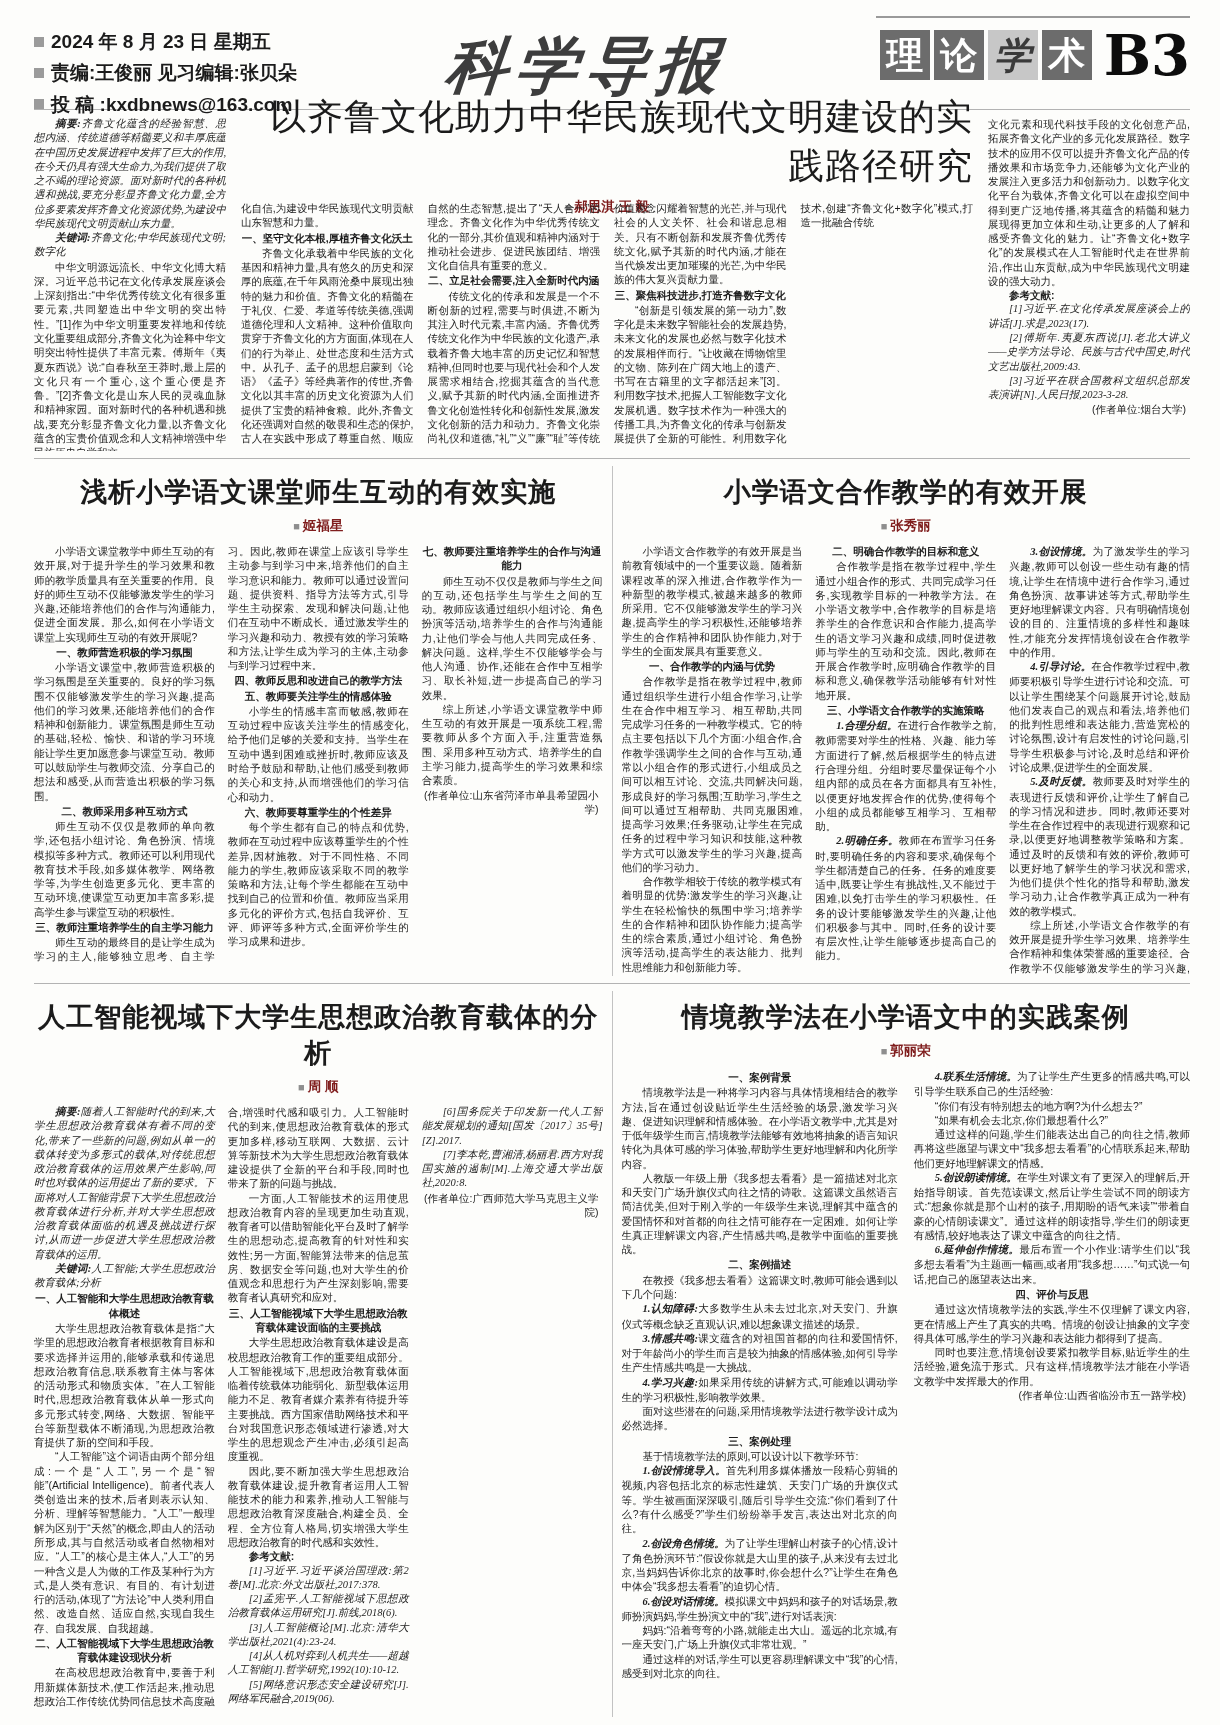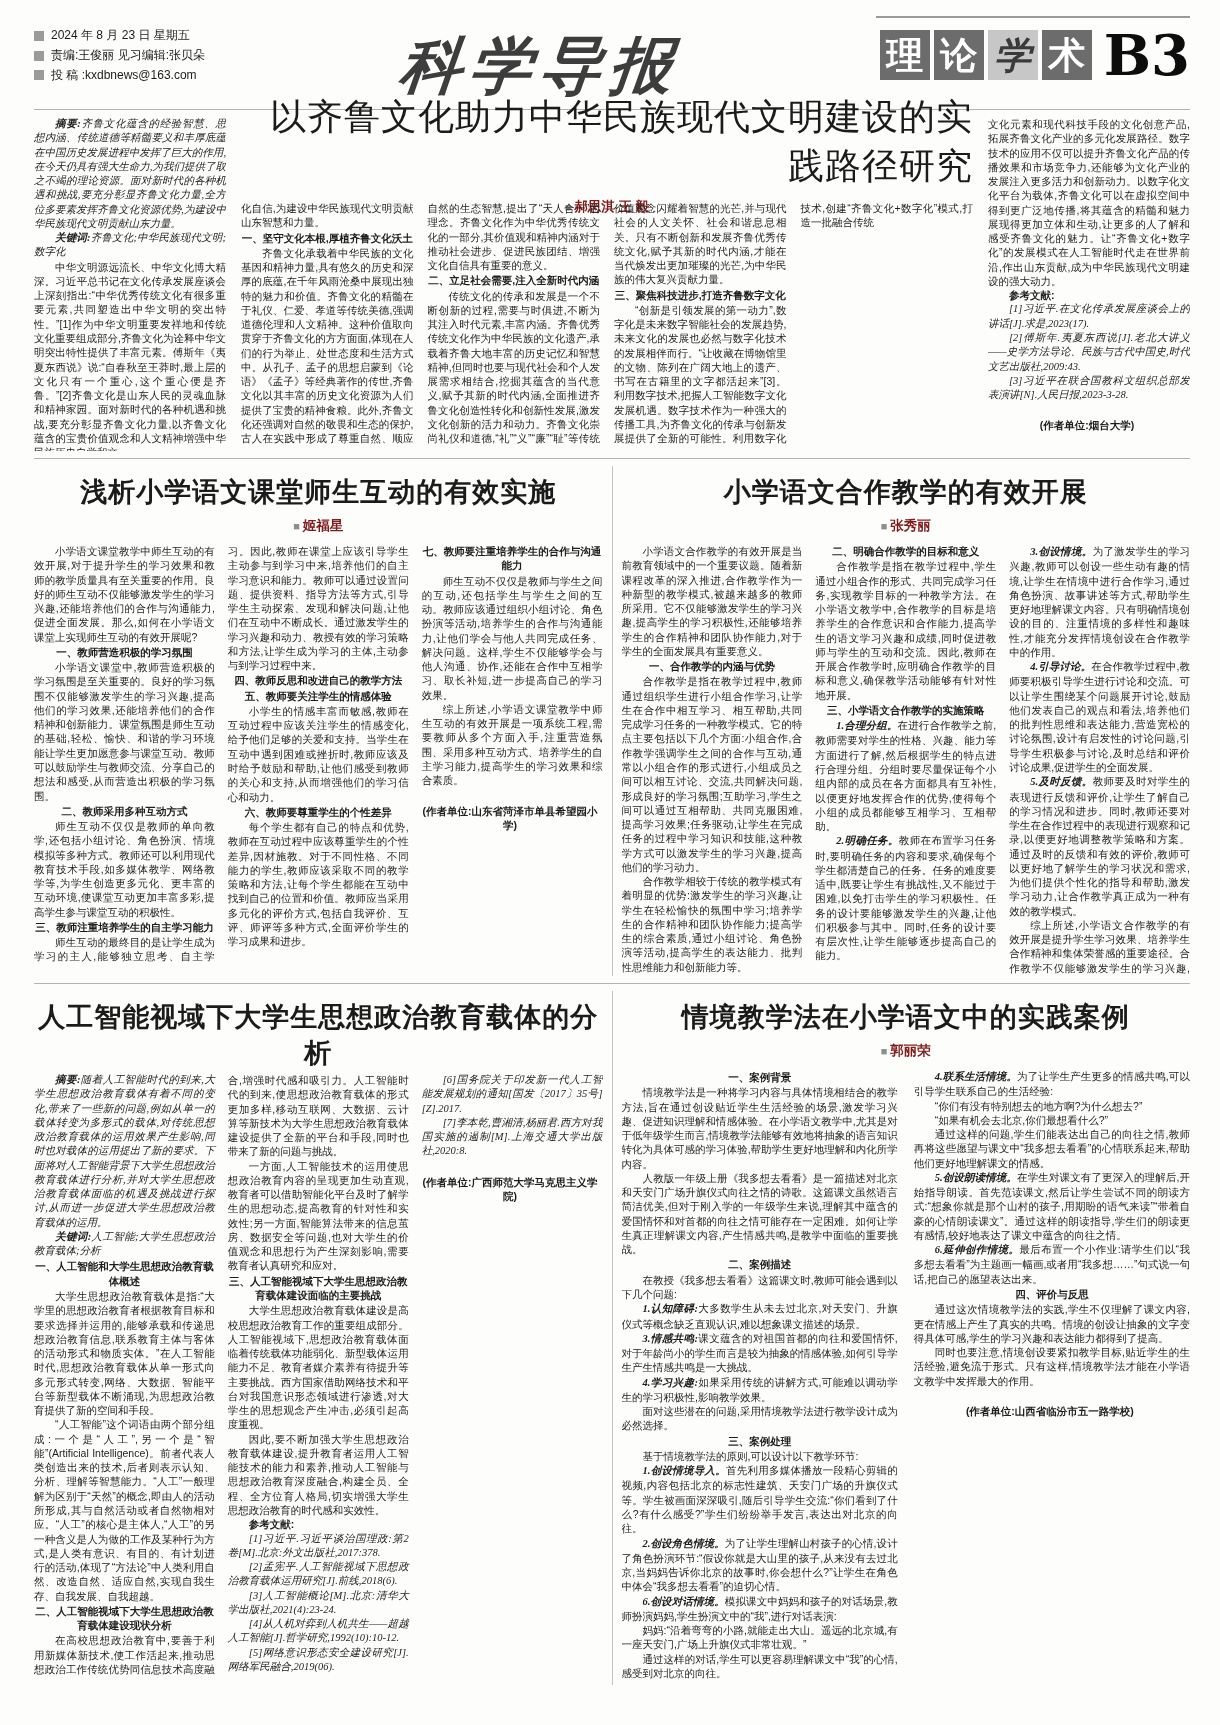--- a/index.html
+++ b/index.html
@@ -4,21 +4,21 @@
 <style>
   * { margin:0; padding:0; box-sizing:border-box; }
   html,body { background:#e8e8e4; }
   .page {
     width:1220px; height:1725px; margin:0 auto; background:#fdfdfb;
     padding:16px 30px 18px 34px; overflow:hidden; position:relative;
     font-family:"Liberation Sans","DejaVu Sans",sans-serif; color:#1b1b1b;
   }
   
   .masthead { display:flex; align-items:flex-start; height:86px; }
-  .mh-left { padding-top:10px; font-size:12px; font-weight:normal; line-height:1.65; white-space:nowrap; }
+  .mh-left { padding-top:10px; font-size:19px; font-weight:bold; line-height:1.65; white-space:nowrap; }
   .mh-line { display:flex; align-items:center; }
   .sq { display:inline-block; width:10px; height:10px; background:#9b9b9b; margin-right:7px; flex:0 0 auto; }
   .mh-title {
     flex:1; text-align:center; font-family:"DejaVu Serif","Liberation Serif",serif;
     font-style:italic; font-weight:bold; font-size:62px; color:#3d3d3d;
     letter-spacing:8px; transform:skewX(-6deg); padding-top:8px;
   }
   .mh-right { border-top:2px solid #9a9a9a; padding-top:9px; display:flex; align-items:center; }
   .sec-boxes { display:flex; }
   .box {
@@ -37,21 +37,21 @@
   .byline { text-align:center; font-size:13.5px; font-weight:600; margin:7px 0 9px; color:#7f1d1d; }
   .byline::before { content:"■ "; color:#8e8e8e; font-size:11px; }
   .body-text { font-size:10.5px; line-height:1.36; text-align:justify; color:#1d1d1d; column-fill:auto; overflow:hidden; }
   .body-text .para { text-indent:2em; margin:0; }
   .body-text .para.noind { text-indent:0; }
   .body-text .para.kai { font-family:"Liberation Serif","DejaVu Serif",serif; font-style:italic; }
   .body-text .lead { font-weight:bold; font-style:italic; font-family:"Liberation Serif","DejaVu Serif",serif; }
   .body-text .sec-h { font-weight:bold; text-align:center; margin:1px 0; break-inside:avoid; }
   .body-text .bold-line { font-weight:bold; text-indent:2em; }
   .body-text .ref-line { font-family:"Liberation Serif","DejaVu Serif",serif; font-style:italic; text-indent:2em; }
-  .body-text .affil-line { text-align:center; font-weight:700; padding-right:4px;margin-top:16px; }
+  .body-text .affil-line { text-align:right; font-weight:400; padding-right:4px; }
   
   .a1 { display:flex; gap:15px; height:334px; margin-top:4px; }
   .a1-col1 { flex:0 0 192px; height:100%; }
   .a1-mid { flex:1; display:flex; flex-direction:column; }
   .a1-head { height:84px; display:flex; flex-direction:column; justify-content:center; }
   .a1-body { flex:1; column-count:4; column-gap:14px; }
   .a1-col6 { flex:0 0 202px; height:100%; }
   
   .band { display:flex; align-items:stretch; }
   .half { flex:1; min-width:0; }
@@ -170,20 +170,21 @@
           <div class="para">综上所述,小学语文合作教学的有效开展是提升学生学习效果、培养学生合作精神和集体荣誉感的重要途径。合作教学不仅能够激发学生的学习兴趣,还能培养他们的团队协作能力和沟通技巧。</div>
         </div>
     </section>
   </div>
 
   <div class="rule"></div>
 
   <div class="band">
     <section class="half">
       <h2 class="t2">人工智能视域下大学生思想政治教育载体的分析</h2>
+      <div class="byline">周 顺</div>
       <div class="body-text cols3 h-bot">
           <div class="para kai"><span class="lead">摘要:</span>随着人工智能时代的到来,大学生思想政治教育载体有着不同的变化,带来了一些新的问题,例如从单一的载体转变为多形式的载体,对传统思想政治教育载体的运用效果产生影响,同时也对载体的运用提出了新的要求。下面将对人工智能背景下大学生思想政治教育载体进行分析,并对大学生思想政治教育载体面临的机遇及挑战进行探讨,从而进一步促进大学生思想政治教育载体的运用。</div>
           <div class="para kai"><span class="lead">关键词:</span>人工智能;大学生思想政治教育载体;分析</div>
           <div class="sec-h">一、人工智能和大学生思想政治教育载体概述</div>
           <div class="para">大学生思想政治教育载体是指:“大学里的思想政治教育者根据教育目标和要求选择并运用的,能够承载和传递思想政治教育信息,联系教育主体与客体的活动形式和物质实体。”在人工智能时代,思想政治教育载体从单一形式向多元形式转变,网络、大数据、智能平台等新型载体不断涌现,为思想政治教育提供了新的空间和手段。</div>
           <div class="para">“人工智能”这个词语由两个部分组成:一个是“人工”,另一个是“智能”(Artificial Intelligence)。前者代表人类创造出来的技术,后者则表示认知、分析、理解等智慧能力。“人工”一般理解为区别于“天然”的概念,即由人的活动所形成,其与自然活动或者自然物相对应。“人工”的核心是主体人,“人工”的另一种含义是人为做的工作及某种行为方式,是人类有意识、有目的、有计划进行的活动,体现了“方法论”中人类利用自然、改造自然、适应自然,实现自我生存、自我发展、自我超越。</div>
           <div class="sec-h">二、人工智能视域下大学生思想政治教育载体建设现状分析</div>
           <div class="para">在高校思想政治教育中,要善于利用新媒体新技术,使工作活起来,推动思想政治工作传统优势同信息技术高度融合,增强时代感和吸引力。人工智能时代的到来,使思想政治教育载体的形式更加多样,移动互联网、大数据、云计算等新技术为大学生思想政治教育载体建设提供了全新的平台和手段,同时也带来了新的问题与挑战。</div>
           <div class="para">一方面,人工智能技术的运用使思想政治教育内容的呈现更加生动直观,教育者可以借助智能化平台及时了解学生的思想动态,提高教育的针对性和实效性;另一方面,智能算法带来的信息茧房、数据安全等问题,也对大学生的价值观念和思想行为产生深刻影响,需要教育者认真研究和应对。</div>
           <div class="sec-h">三、人工智能视域下大学生思想政治教育载体建设面临的主要挑战</div>

